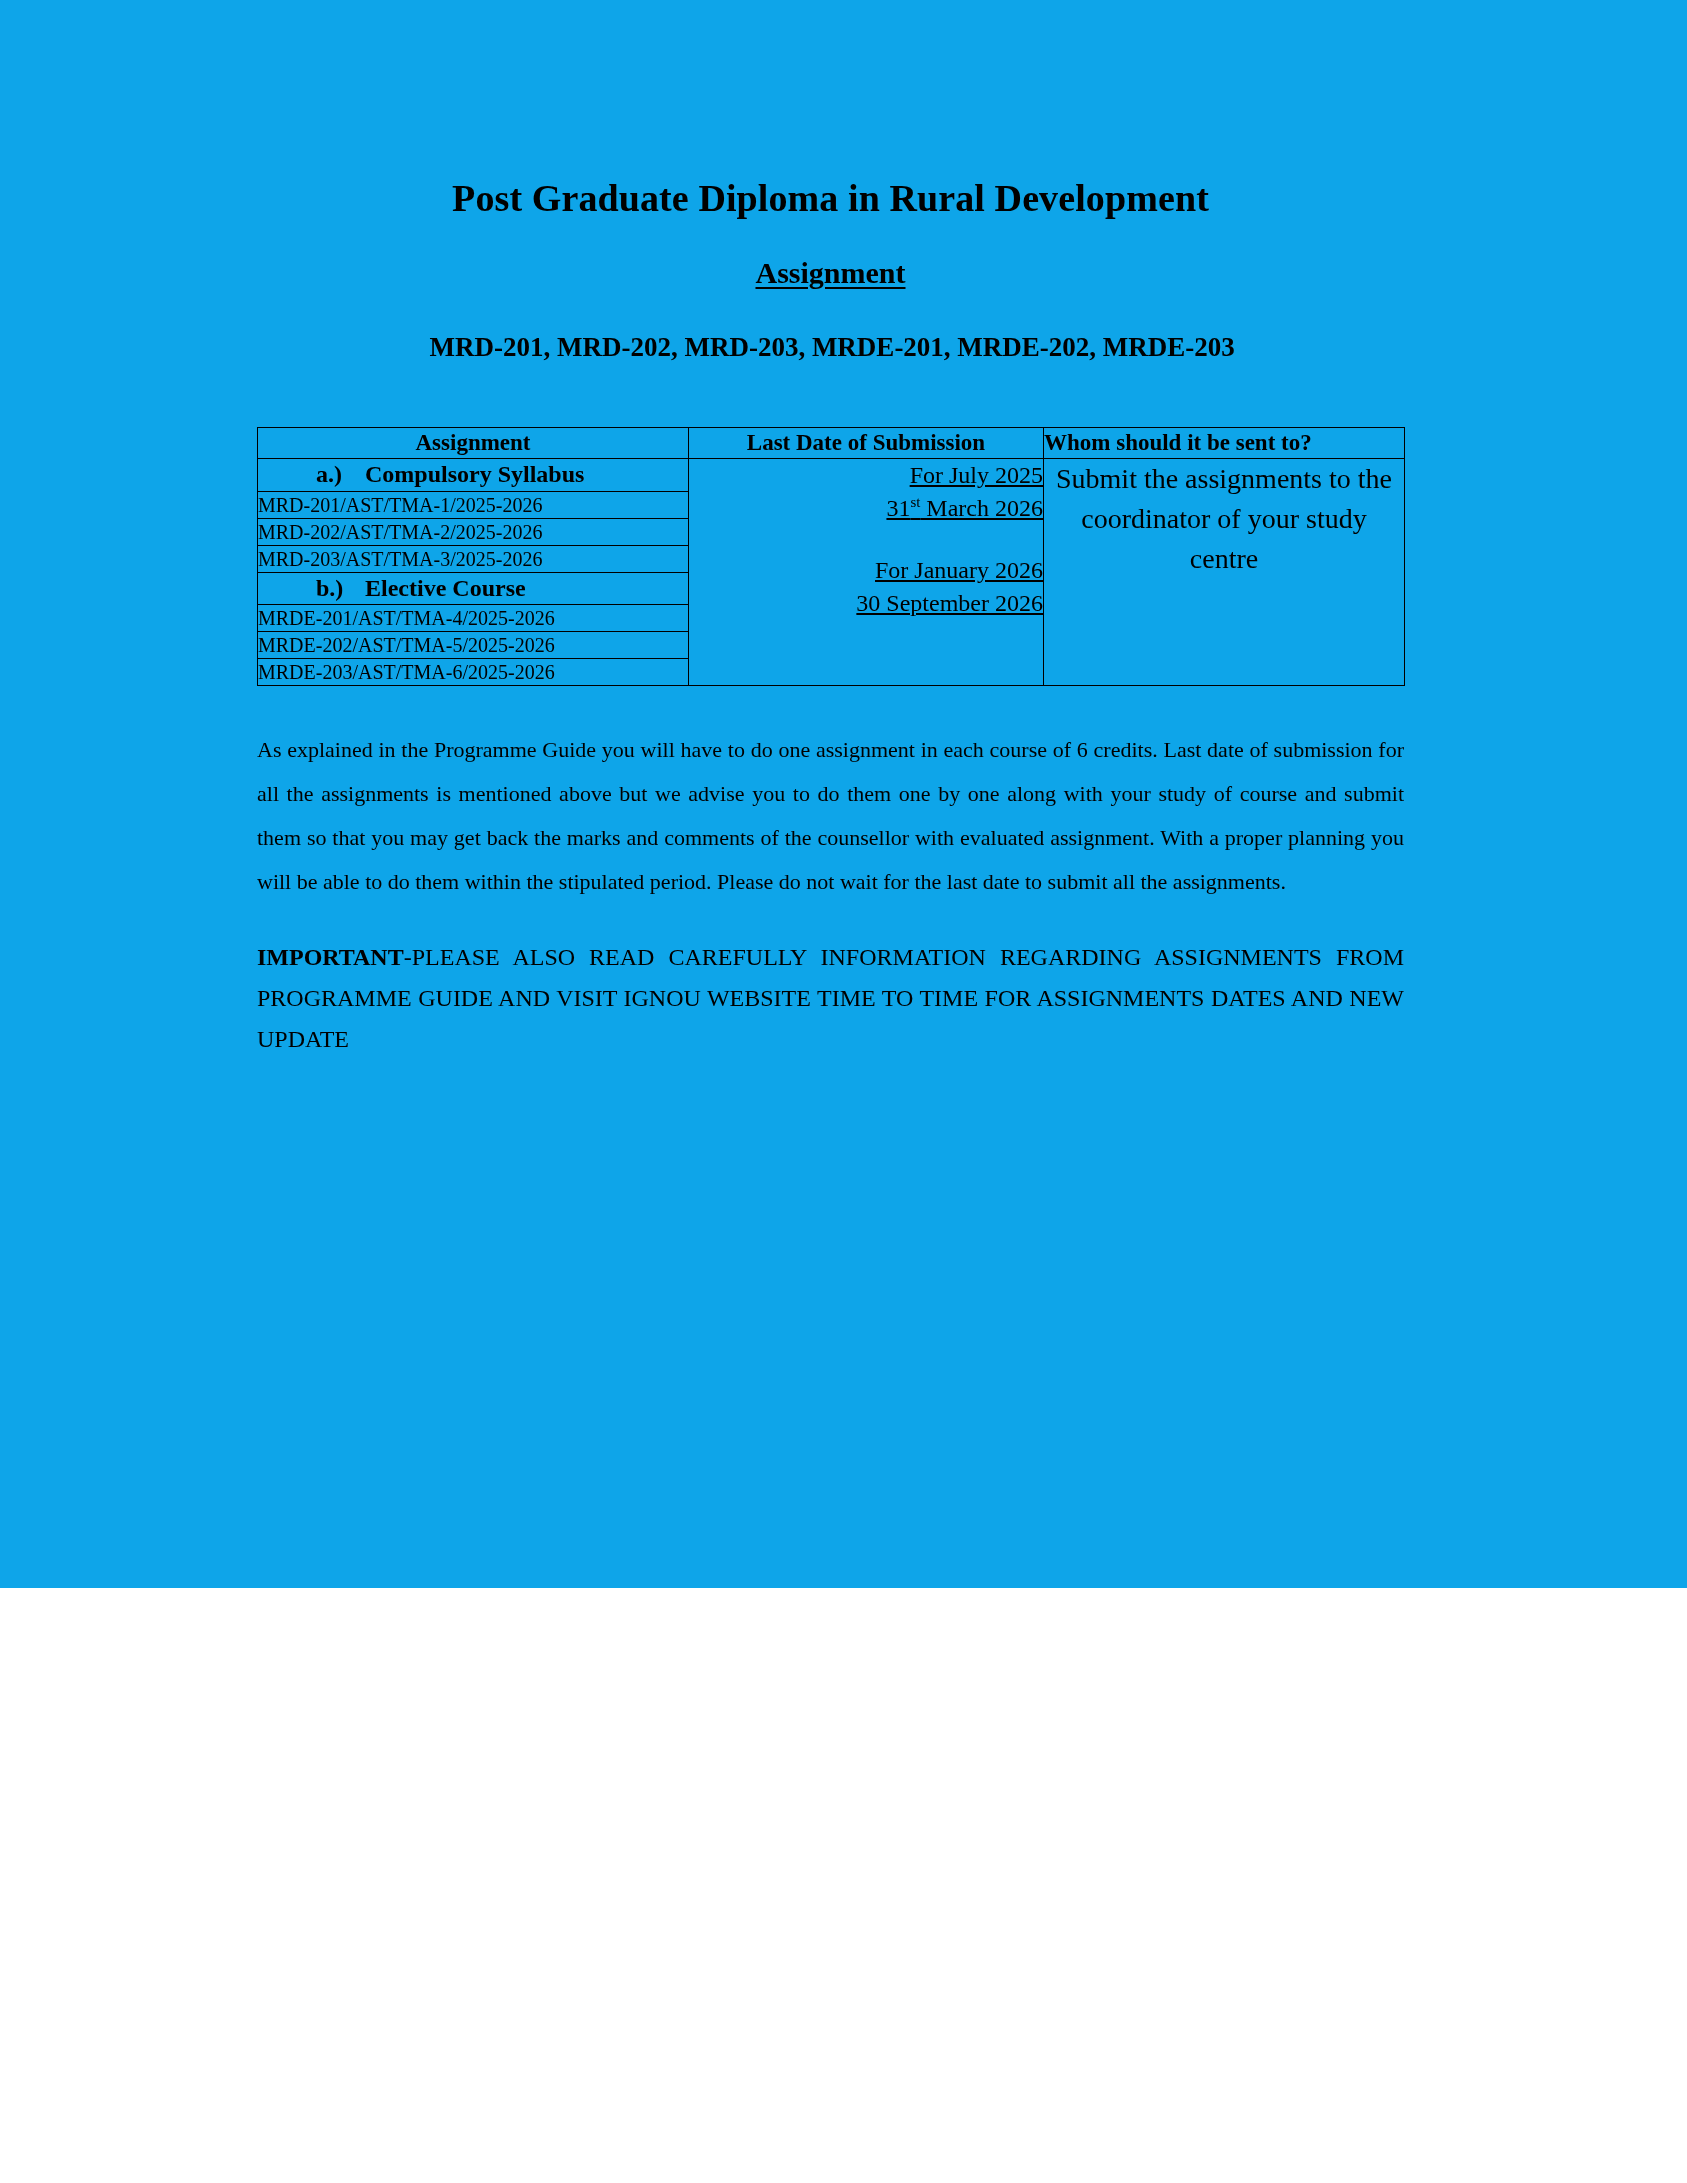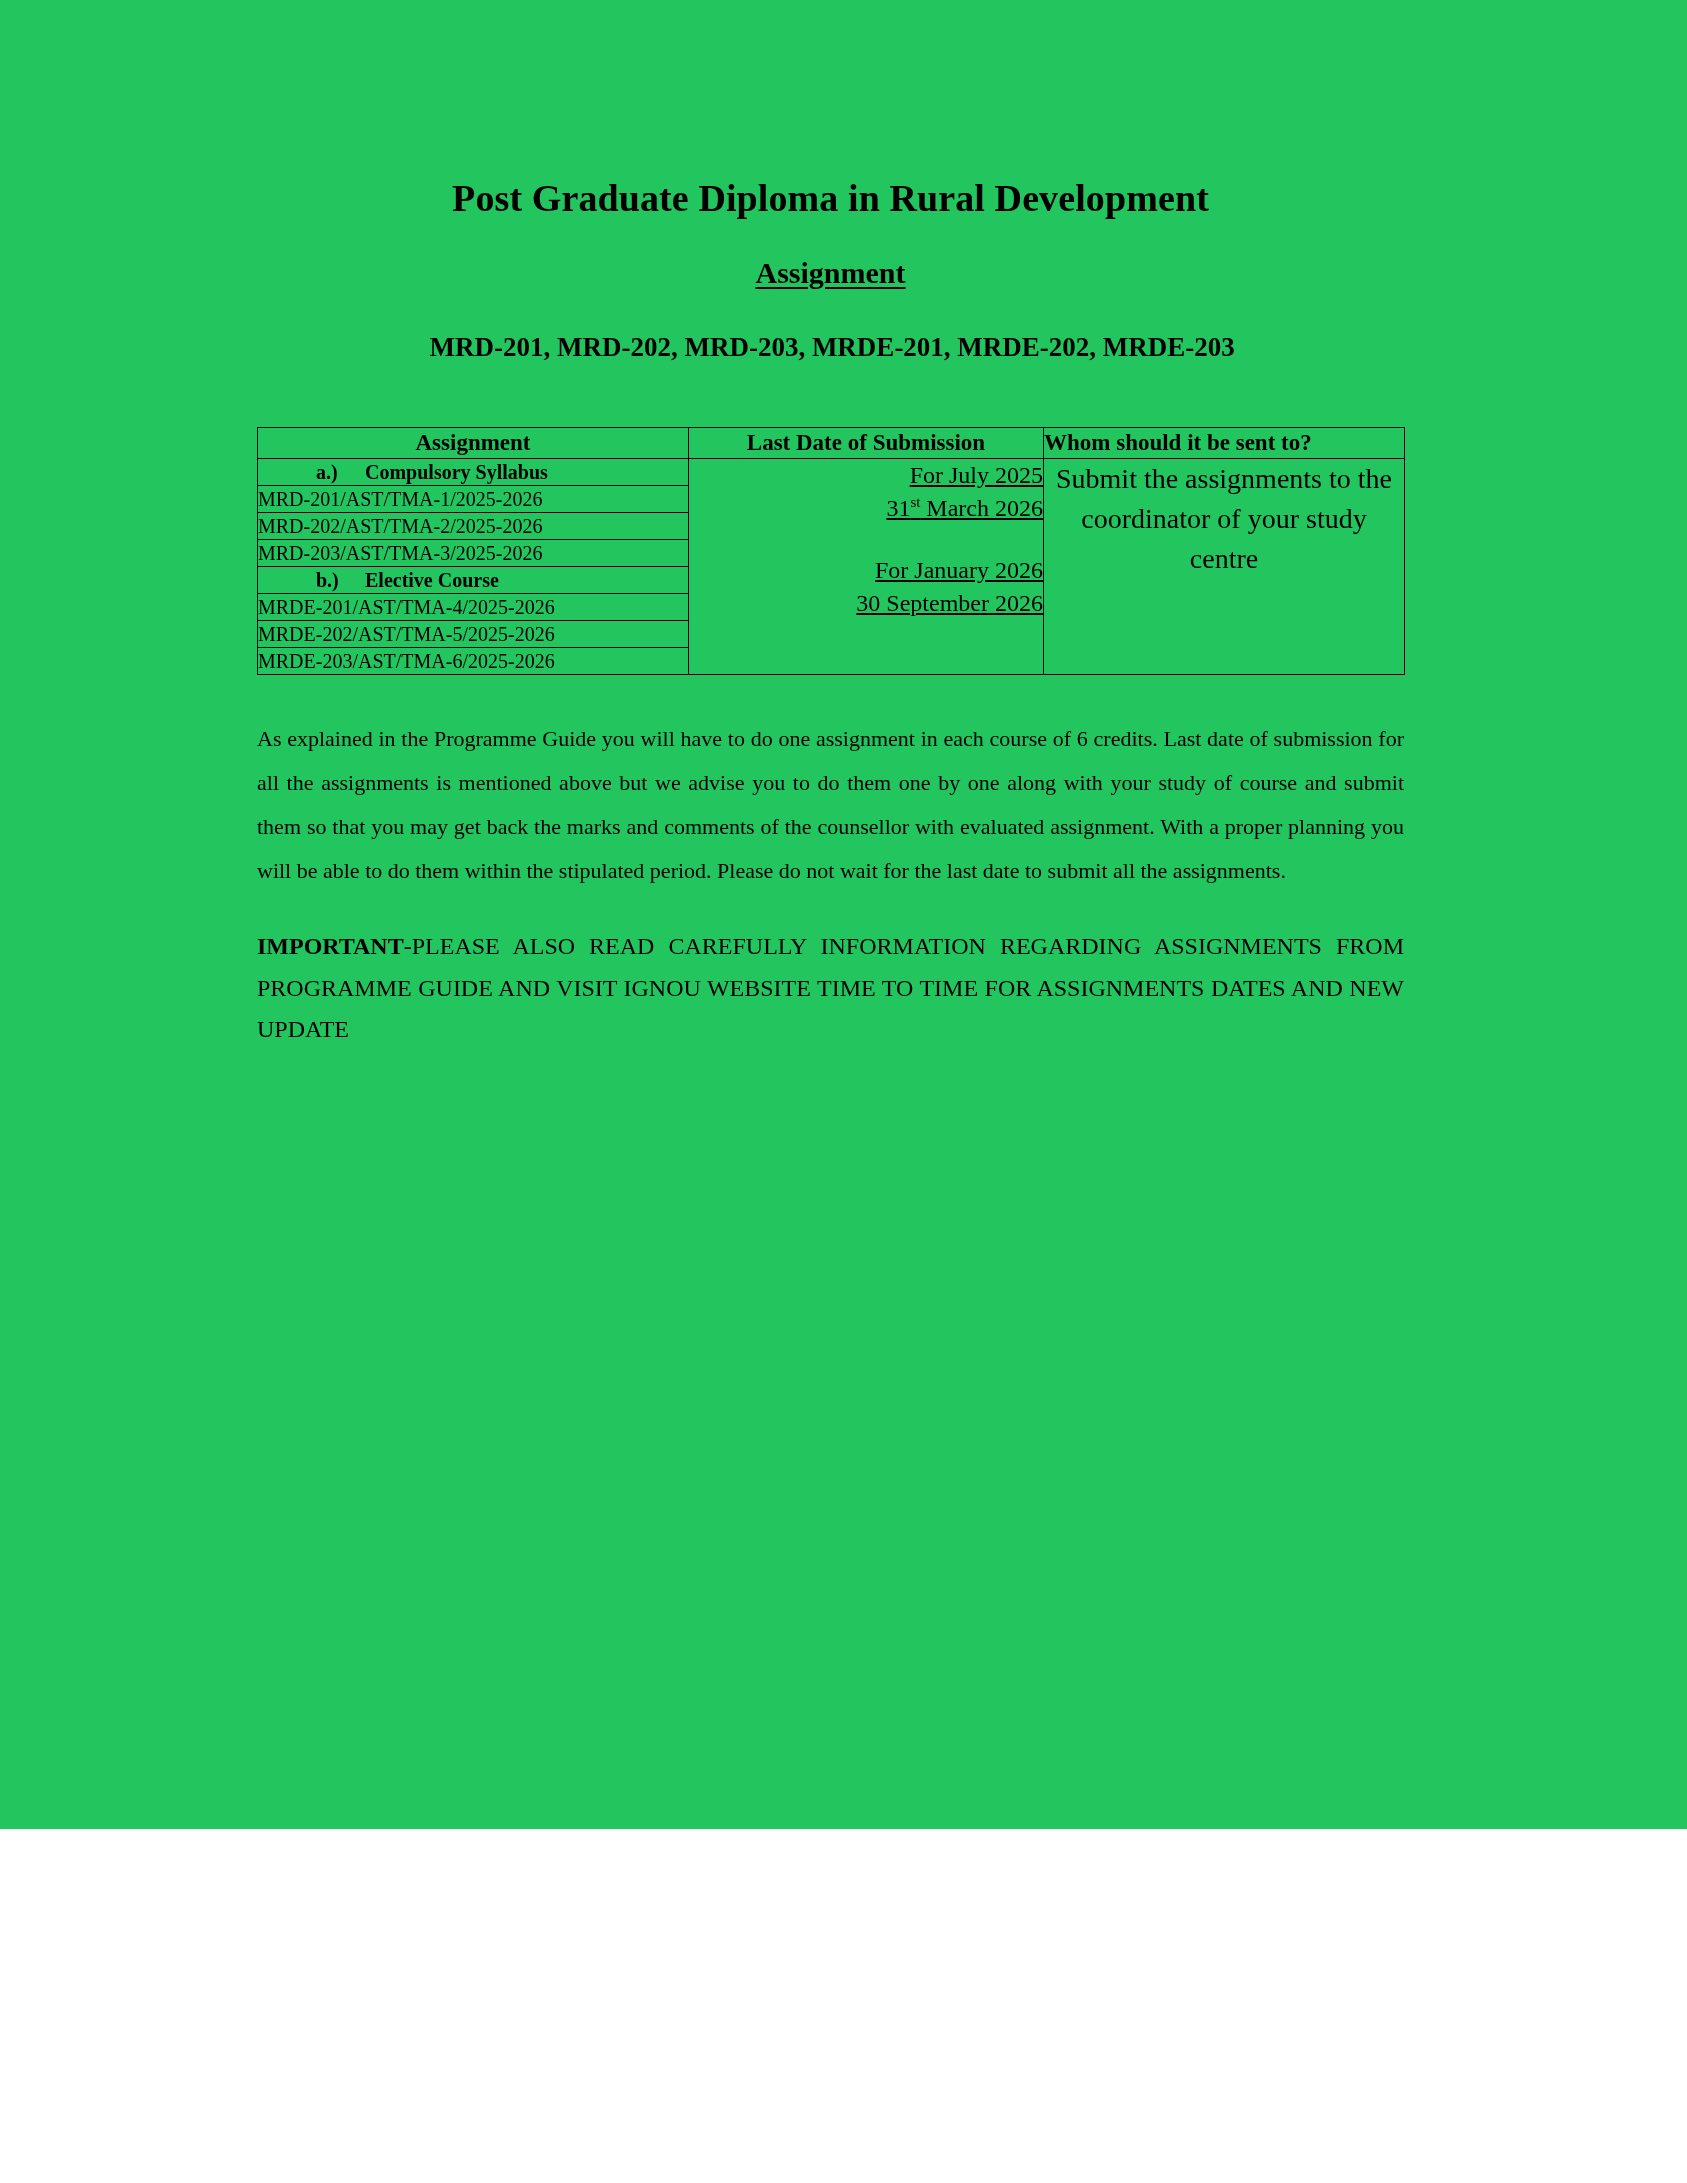--- a/index.html
+++ b/index.html
@@ -11,24 +11,24 @@
     width: 1687px;
     height: 2183px;
     font-family: "Liberation Serif", "DejaVu Serif", serif;
     color: #000000;
     -webkit-font-smoothing: antialiased;
   }
 
   .page {
     position: relative;
     width: 1687px;
-    height: 1829px;
+    height: 1588px;
     box-sizing: border-box;
     padding: 0;
-    background: #22c55e;
+    background: #0ea5e9;
   }
 
   .content {
     position: absolute;
     left: 257px;
     top: 0;
     width: 1147px;
   }
 
   
@@ -96,21 +96,21 @@
     font-weight: bold;
     font-size: 23px;
     padding: 8px 9.3px 9.3px 9.3px;
     line-height: 1.32;
   }
   .th-center { text-align: center; }
   .th-left { text-align: left; }
 
   .sec-cell {
     font-weight: bold;
-    font-size: 20px;
+    font-size: 24px;
     padding: 6.6px 6.6px 14.6px 6.6px;
     line-height: 1.3;
   }
   .sec-inner {
     display: block;
     padding-left: 58px;
   }
   .sec-marker {
     display: inline-block;
     min-width: 49px;

